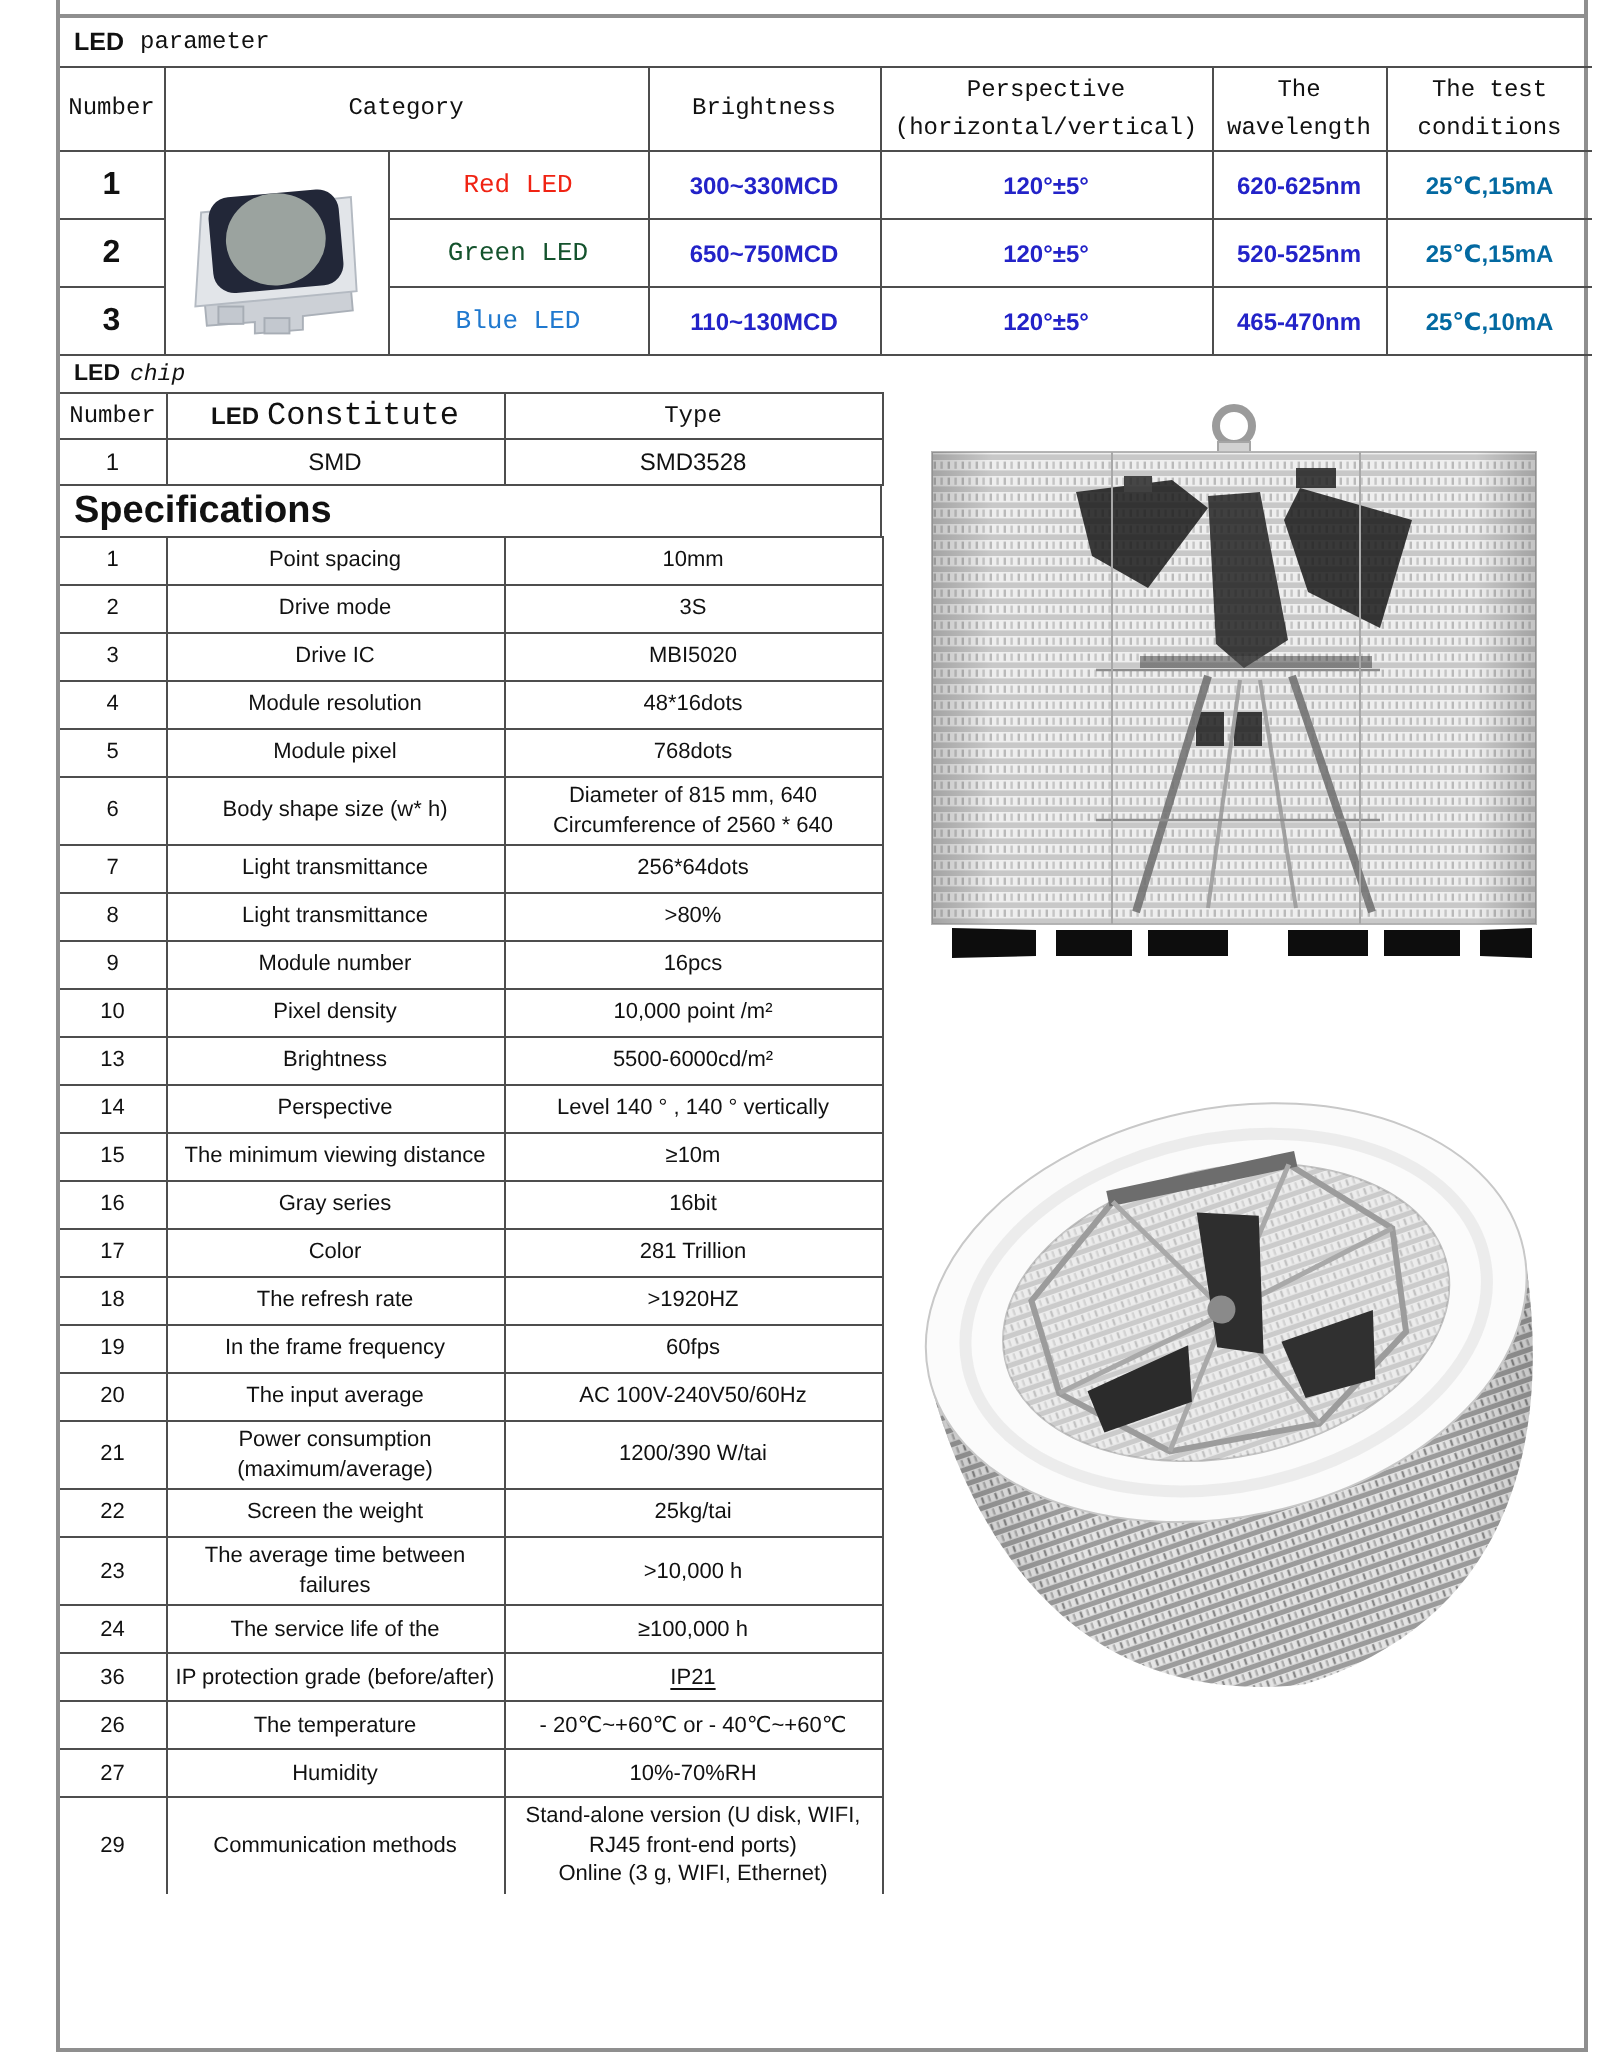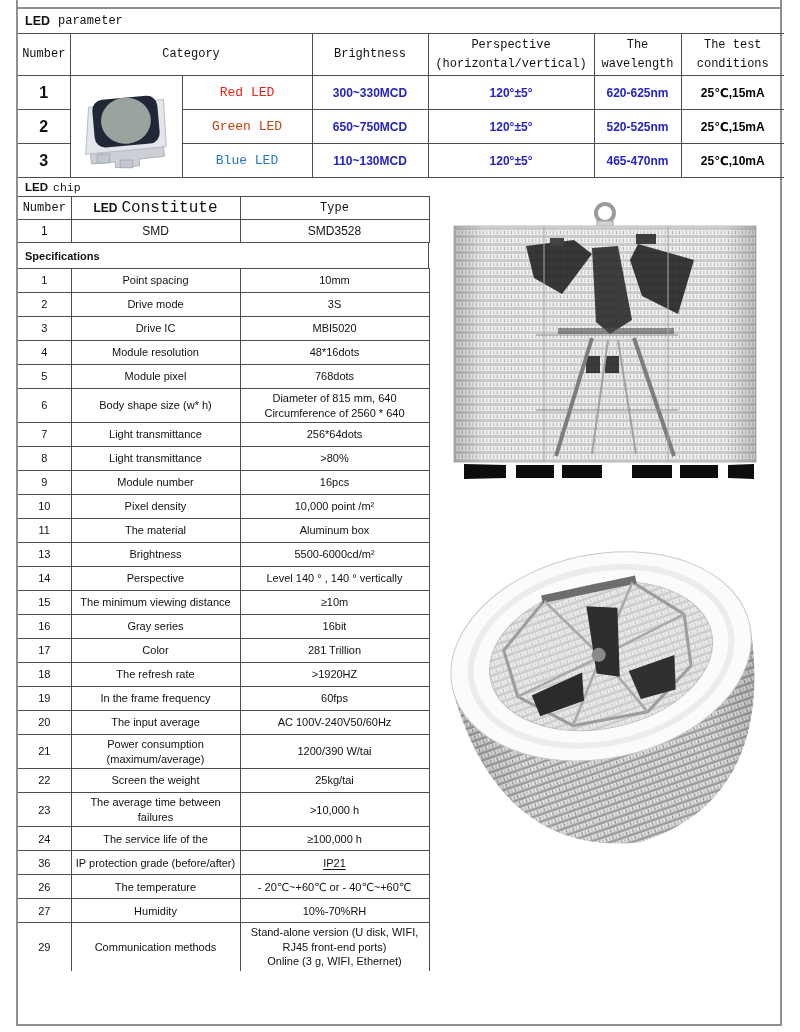--- a/index.html
+++ b/index.html
@@ -1,55 +1,55 @@
 <!DOCTYPE html>
 <html style="--value-blue: #2323c8;"><head>
 <meta charset="utf-8">
 <style>
   html,body{margin:0;padding:0;background:#ffffff;}
   body{width:800px;height:1032px;overflow:hidden;
        font-family:"Liberation Sans","DejaVu Sans",sans-serif;color:#111;}
   .mono{font-family:"Liberation Mono","DejaVu Sans Mono",monospace;}
-  .page{position:absolute;left:16px;top:0;width:766px;
+  .page{position:absolute;left:28px;top:0;width:766px;
         border-left:2px solid #8f8f8f;border-right:2px solid #8f8f8f;
         border-bottom:2px solid #8f8f8f;box-sizing:border-box;background:#fff;}
   .top-spacer{height:7px;}
   .band{display:flex;align-items:center;padding-left:7px;box-sizing:border-box;}
   .title-band{height:26px;border-top:2px solid #8f8f8f;}
   .band .b{font-weight:bold;font-size:12.5px;}
   .band .m{font-size:12px;margin-left:8px;}
   .chip-band{height:18px;}
   .chip-band .b{font-size:11.5px;}
-  .chip-band .m{margin-left:5px;font-size:11.5px;}
+  .chip-band .m{margin-left:5px;font-size:11.5px;font-style:italic;}
 
   table{border-collapse:collapse;table-layout:fixed;width:100%;padding-left:44px;}
   td{border:1px solid #4d4d4d;text-align:center;vertical-align:middle;
      padding:2px 3px;box-sizing:border-box;overflow:hidden;}
   td:first-child{border-left:none;}
   .param-table td:last-child{border-right:none;}
   .param-table tr.hdr td{font-size:12px;white-space:pre-line;line-height:1.55;}
   .param-table tr.hdr{height:42px;}
   .param-table tr.ledrow{height:34px;}
   .num-cell{font-size:16px;font-weight:bold;}
   .label-cell{font-size:13px;}
   .pval{font-weight:bold;font-size:12px;color:var(--value-blue,#2323c8);}
-  .tval{font-weight:bold;font-size:12px;color:#000000;}
+  .tval{font-weight:bold;font-size:12px;color:#0369a1;}
   .img-cell{padding:0;}
 
   .split{display:flex;align-items:stretch;}
   .left{width:411px;flex:0 0 411px;}
   .right{flex:1;min-height:828px;display:flex;flex-direction:column;
          align-items:center;}
   .chip-table tr{height:21px;}
   .chip-table tr.datarow{height:23px;}
   .chip-table td{font-size:12px;}
   .chip-hdr-mono{font-size:16px;}
   .chip-led{font-weight:bold;font-size:12px;margin-right:4px;}
   .spec-band{height:25px;border-right:1px solid #4d4d4d;}
-  .spec-band .b{font-size:11px;}
+  .spec-band .b{font-size:19px;}
   .spec-table tr{height:24px;}
   .spec-table td{font-size:11px;line-height:1.32;}
   .spec-table td.v{white-space:pre-line;}
   .spec-table tr:last-child td{border-bottom:none;}
   u{text-underline-offset:2px;}
 
   .render1{margin:2px auto 0;}
   .render2{margin:24px auto 0;}
 </style>
 </head>
@@ -98,21 +98,21 @@
         </svg>
       </td>
       <td class="label-cell mono" style="color: rgb(240, 35, 19);">Red LED</td>
       <td class="pval">300~330MCD</td>
       <td class="pval">120°±5°</td>
       <td class="pval">620-625nm</td>
       <td class="tval">25℃,15mA</td>
     </tr>
     <tr class="ledrow">
       <td class="num-cell">2</td>
-      <td class="label-cell mono" style="color: #c2410c;">Green LED</td>
+      <td class="label-cell mono" style="color: #14532d;">Green LED</td>
       <td class="pval">650~750MCD</td>
       <td class="pval">120°±5°</td>
       <td class="pval">520-525nm</td>
       <td class="tval">25℃,15mA</td>
     </tr>
     <tr class="ledrow">
       <td class="num-cell">3</td>
       <td class="label-cell mono" style="color: rgb(32, 121, 207);">Blue LED</td>
       <td class="pval">110~130MCD</td>
       <td class="pval">120°±5°</td>
@@ -218,25 +218,20 @@
               <td>Module number</td>
               <td class="v">16pcs</td>
             </tr>
 
             <tr>
               <td>10</td>
               <td>Pixel density</td>
               <td class="v">10,000 point /m²</td>
             </tr>
 
-            <tr>
-              <td>11</td>
-              <td>The material</td>
-              <td class="v">Aluminum box</td>
-            </tr>
 
 
             <tr>
               <td>13</td>
               <td>Brightness</td>
               <td class="v">5500-6000cd/m²</td>
             </tr>
 
             <tr>
               <td>14</td>

